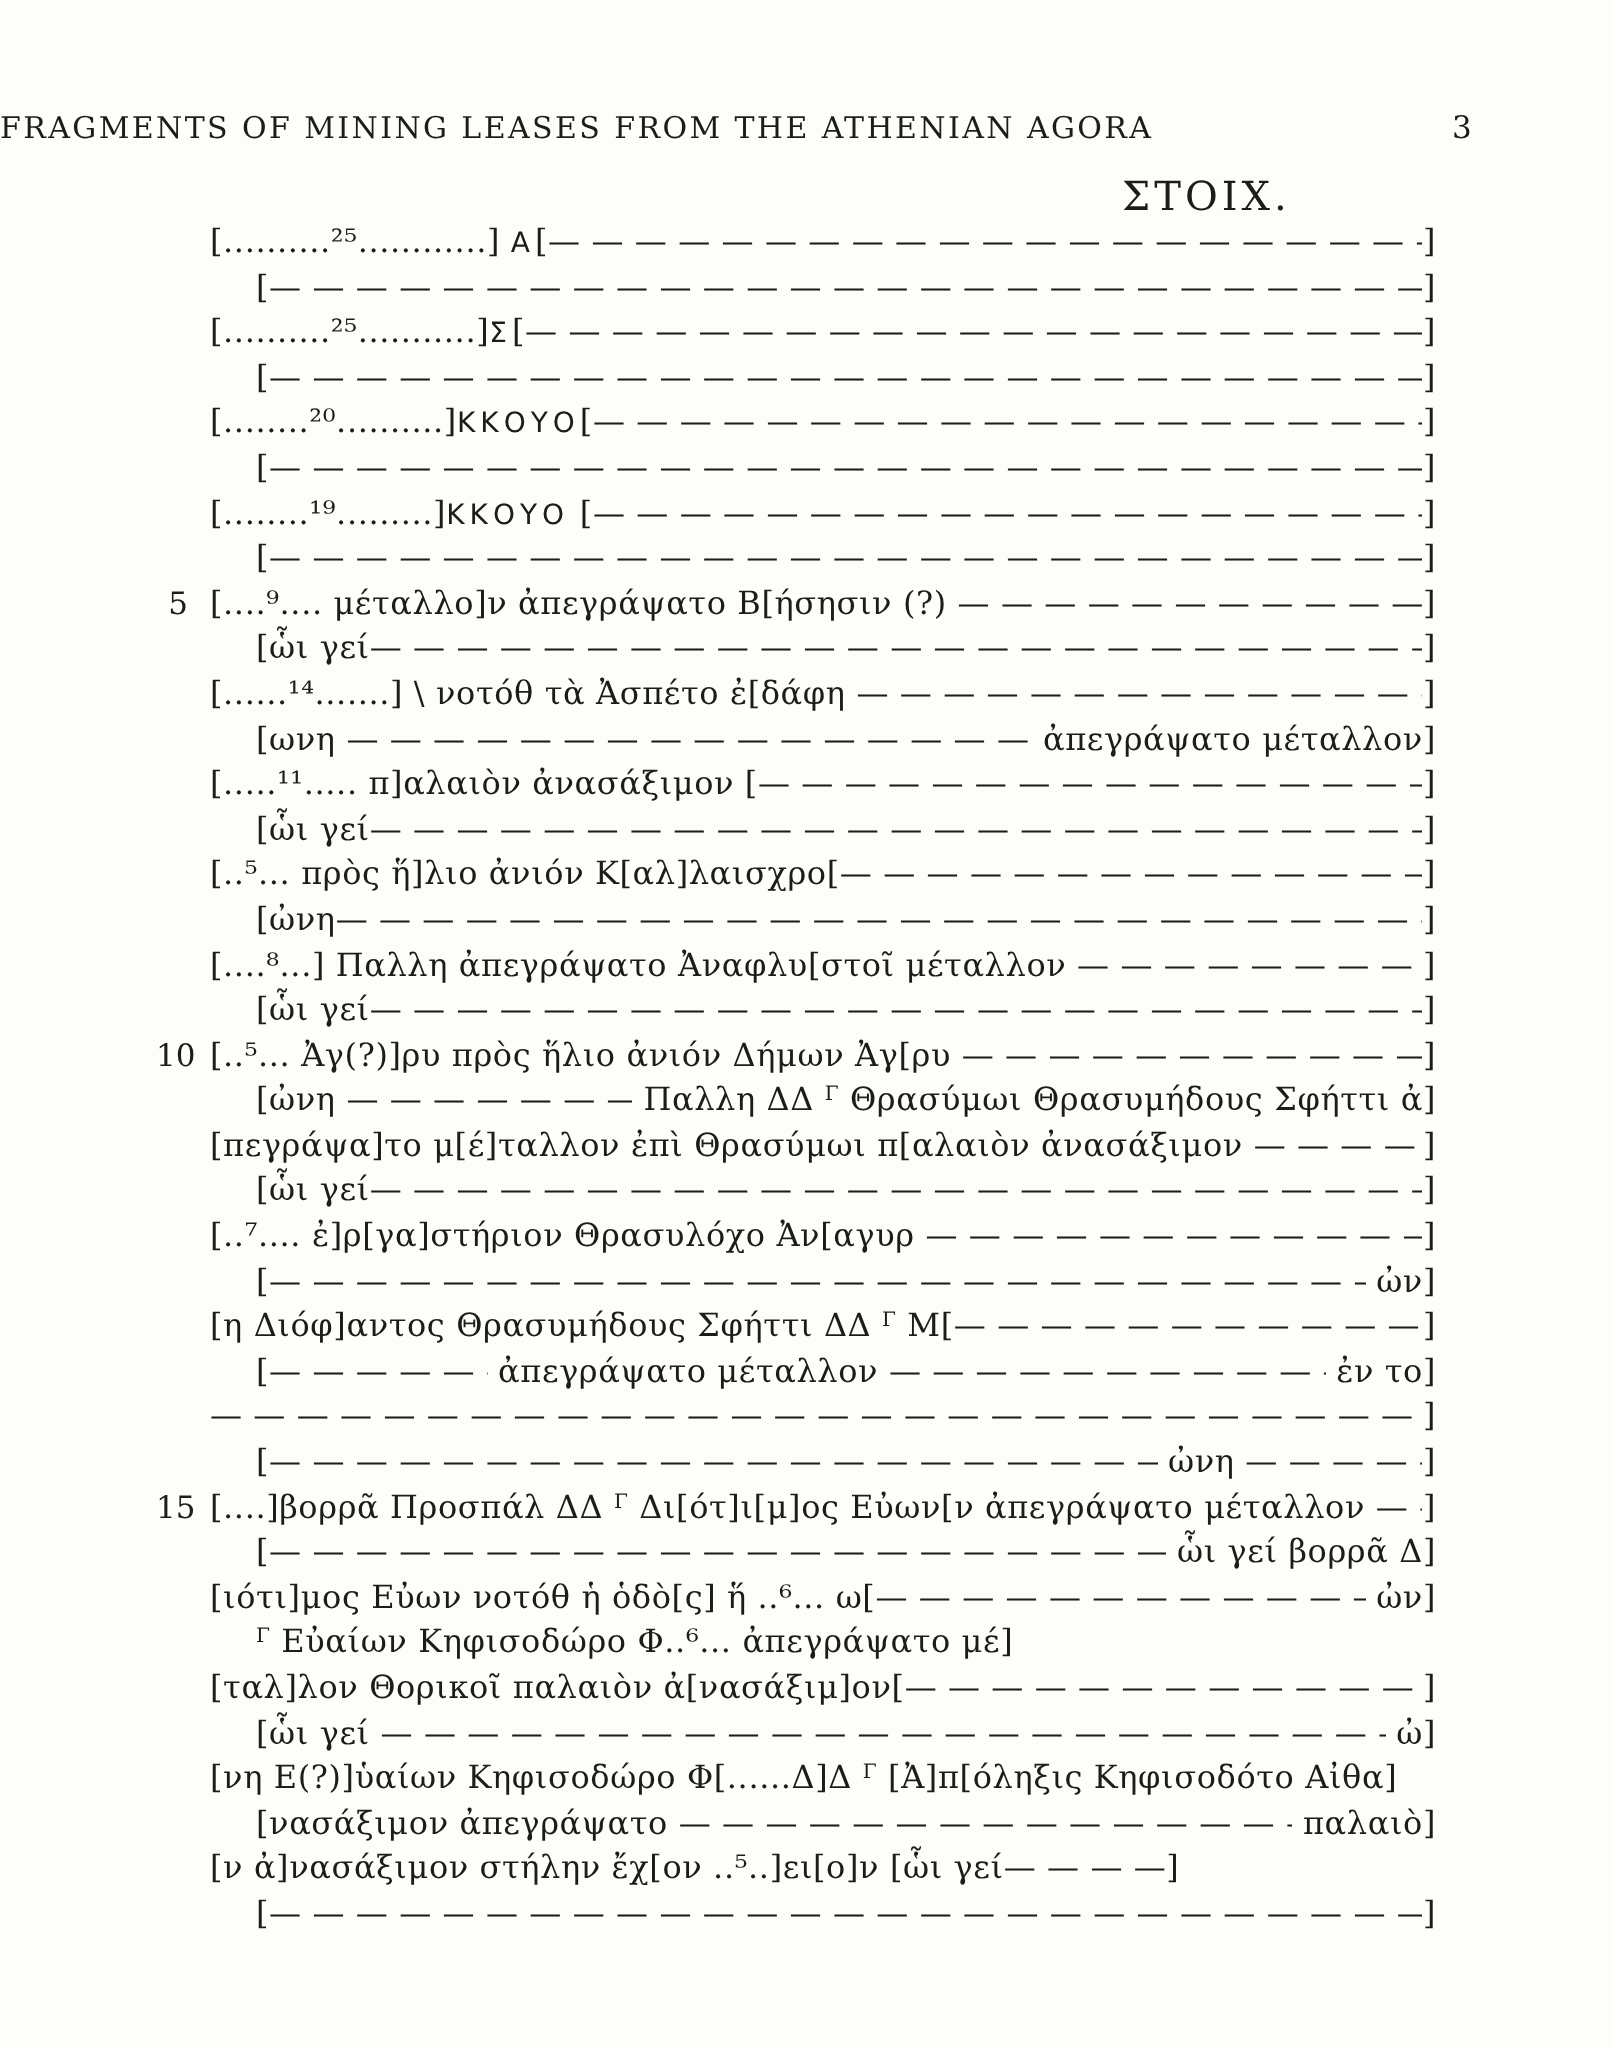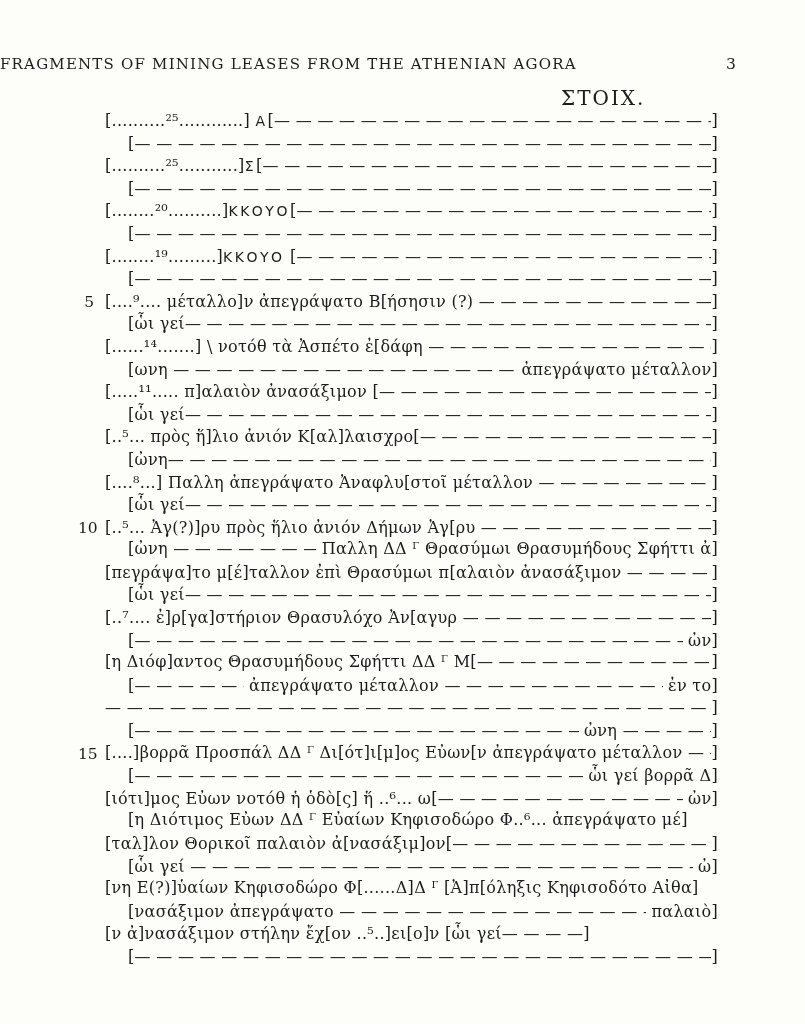--- a/index.html
+++ b/index.html
@@ -15,21 +15,21 @@
   }
   .pagenum{
     position:absolute;top:55px;left:726px;font-size:15.5px;
   }
   .stoix{
     position:absolute;top:86px;left:561px;font-size:20px;letter-spacing:2px;
   }
   .body{
     position:absolute;top:110px;left:78px;width:640px;font-size:16px;
   }
-  .line{display:flex;align-items:center;height:22.6px;line-height:22.6px;}
+  .line{display:flex;align-items:flex-start;height:22.6px;line-height:22.6px;}
   .num{flex:none;width:16px;padding-right:11px;text-align:right;font-size:15.5px;}
   .content{flex:1;display:flex;align-items:baseline;min-width:0;letter-spacing:0.3px;}
   .content.ind{margin-left:23px;}
   .t{white-space:pre;flex:none;}
   .caps{font-family:"DejaVu Sans","Liberation Sans",sans-serif;font-size:14px;letter-spacing:2.5px;}
   .sup{font-size:10px;position:relative;top:-5px;flex:none;}
   .fill{flex-grow:1;flex-shrink:1;flex-basis:0;min-width:0;overflow:hidden;white-space:pre;}
 </style>
 </head>
 <body>
@@ -300,21 +300,20 @@
         <span class="num"></span>
         <span class="content">
           <span class="t">[ιότι]μος Εὐων νοτόθ ἡ ὁδὸ[ς] ἥ ..⁶... ω[</span>
           <span class="fill" style="flex-grow: 1;">— — — — — — — — — — — — — — — — — — — — — — — — — — — — — — — — — — — — — — — — — — — — — — — — — — — — — — — — — — — — — — — — — — — — — — — — — — — — — — — — — — — — — — — — — — </span>
           <span class="t"> ὠν]</span>
         </span>
       </div>
       <div class="line">
         <span class="num"></span>
         <span class="content ind">
-          <span class="t">[η Διότιμος Εὐων ΔΔ </span>
           <span class="t sup">Γ</span>
           <span class="t"> Εὐαίων Κηφισοδώρο Φ..⁶... ἀπεγράψατο μέ]</span>
         </span>
       </div>
       <div class="line">
         <span class="num"></span>
         <span class="content">
           <span class="t">[ταλ]λον Θορικοῖ παλαιὸν ἀ[νασάξιμ]ον[</span>
           <span class="fill" style="flex-grow: 1;">— — — — — — — — — — — — — — — — — — — — — — — — — — — — — — — — — — — — — — — — — — — — — — — — — — — — — — — — — — — — — — — — — — — — — — — — — — — — — — — — — — — — — — — — — — </span>
           <span class="t">]</span>

